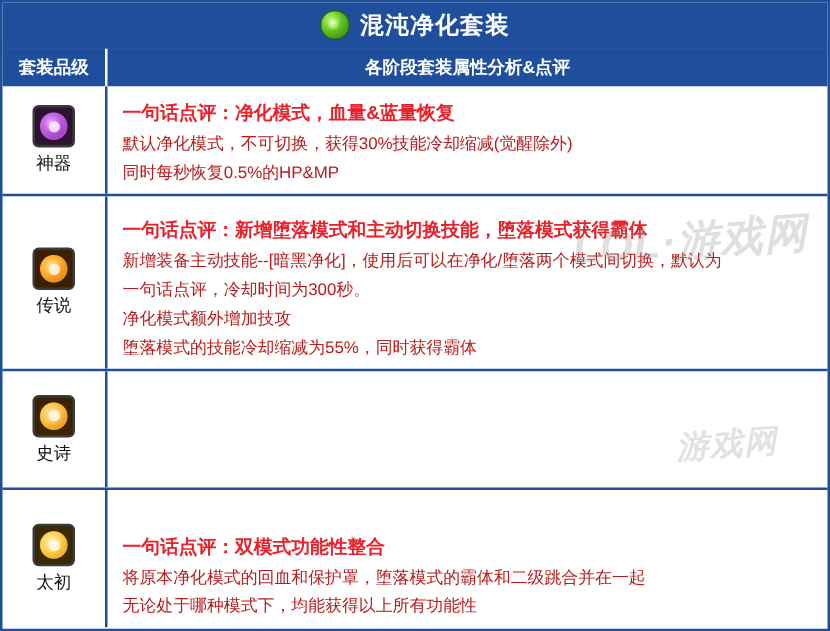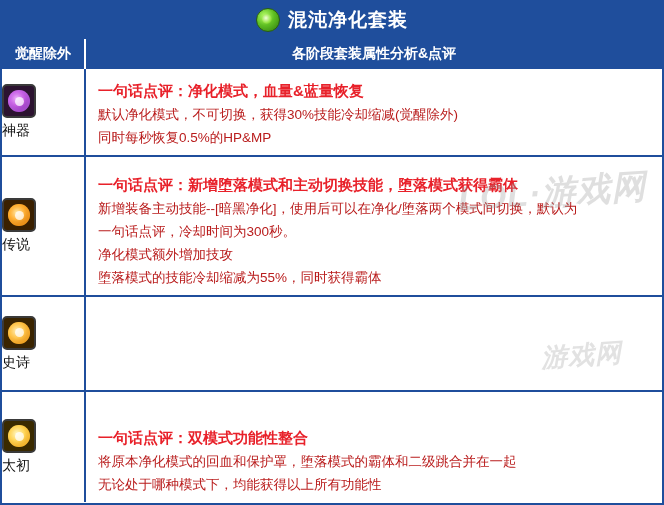--- a/index.html
+++ b/index.html
@@ -99,20 +99,21 @@
   .row-epic      { height: 95px; }
   .row-primal    { height: 110px; }
 
   .grade-cell {
     width: 84px;
     flex: 0 0 84px;
     border-right: 2px solid #1f4e9c;
     box-sizing: border-box;
     display: flex;
     flex-direction: column;
+    align-items: center;
     justify-content: center;
     gap: 4px;
   }
   .grade-icon {
     width: 34px;
     height: 34px;
     border-radius: 5px;
     border: 2px solid #3a3a3a;
     position: relative;
     box-sizing: border-box;
@@ -215,21 +216,21 @@
 <body>
 
 <div class="table">
 
   <div class="title-bar">
     <span class="title-icon"></span>
     <span class="title-text">混沌净化套装</span>
   </div>
 
   <div class="header-row">
-    <div class="header-cell col-left">觉醒除外</div>
+    <div class="header-cell col-left">套装品级</div>
     <div class="header-cell col-right">各阶段套装属性分析&amp;点评</div>
   </div>
 
   <div class="rows">
 
     <div class="row row-artifact">
       <div class="grade-cell">
         <div class="grade-icon icon-artifact"></div>
         <div class="grade-label">神器</div>
       </div>

